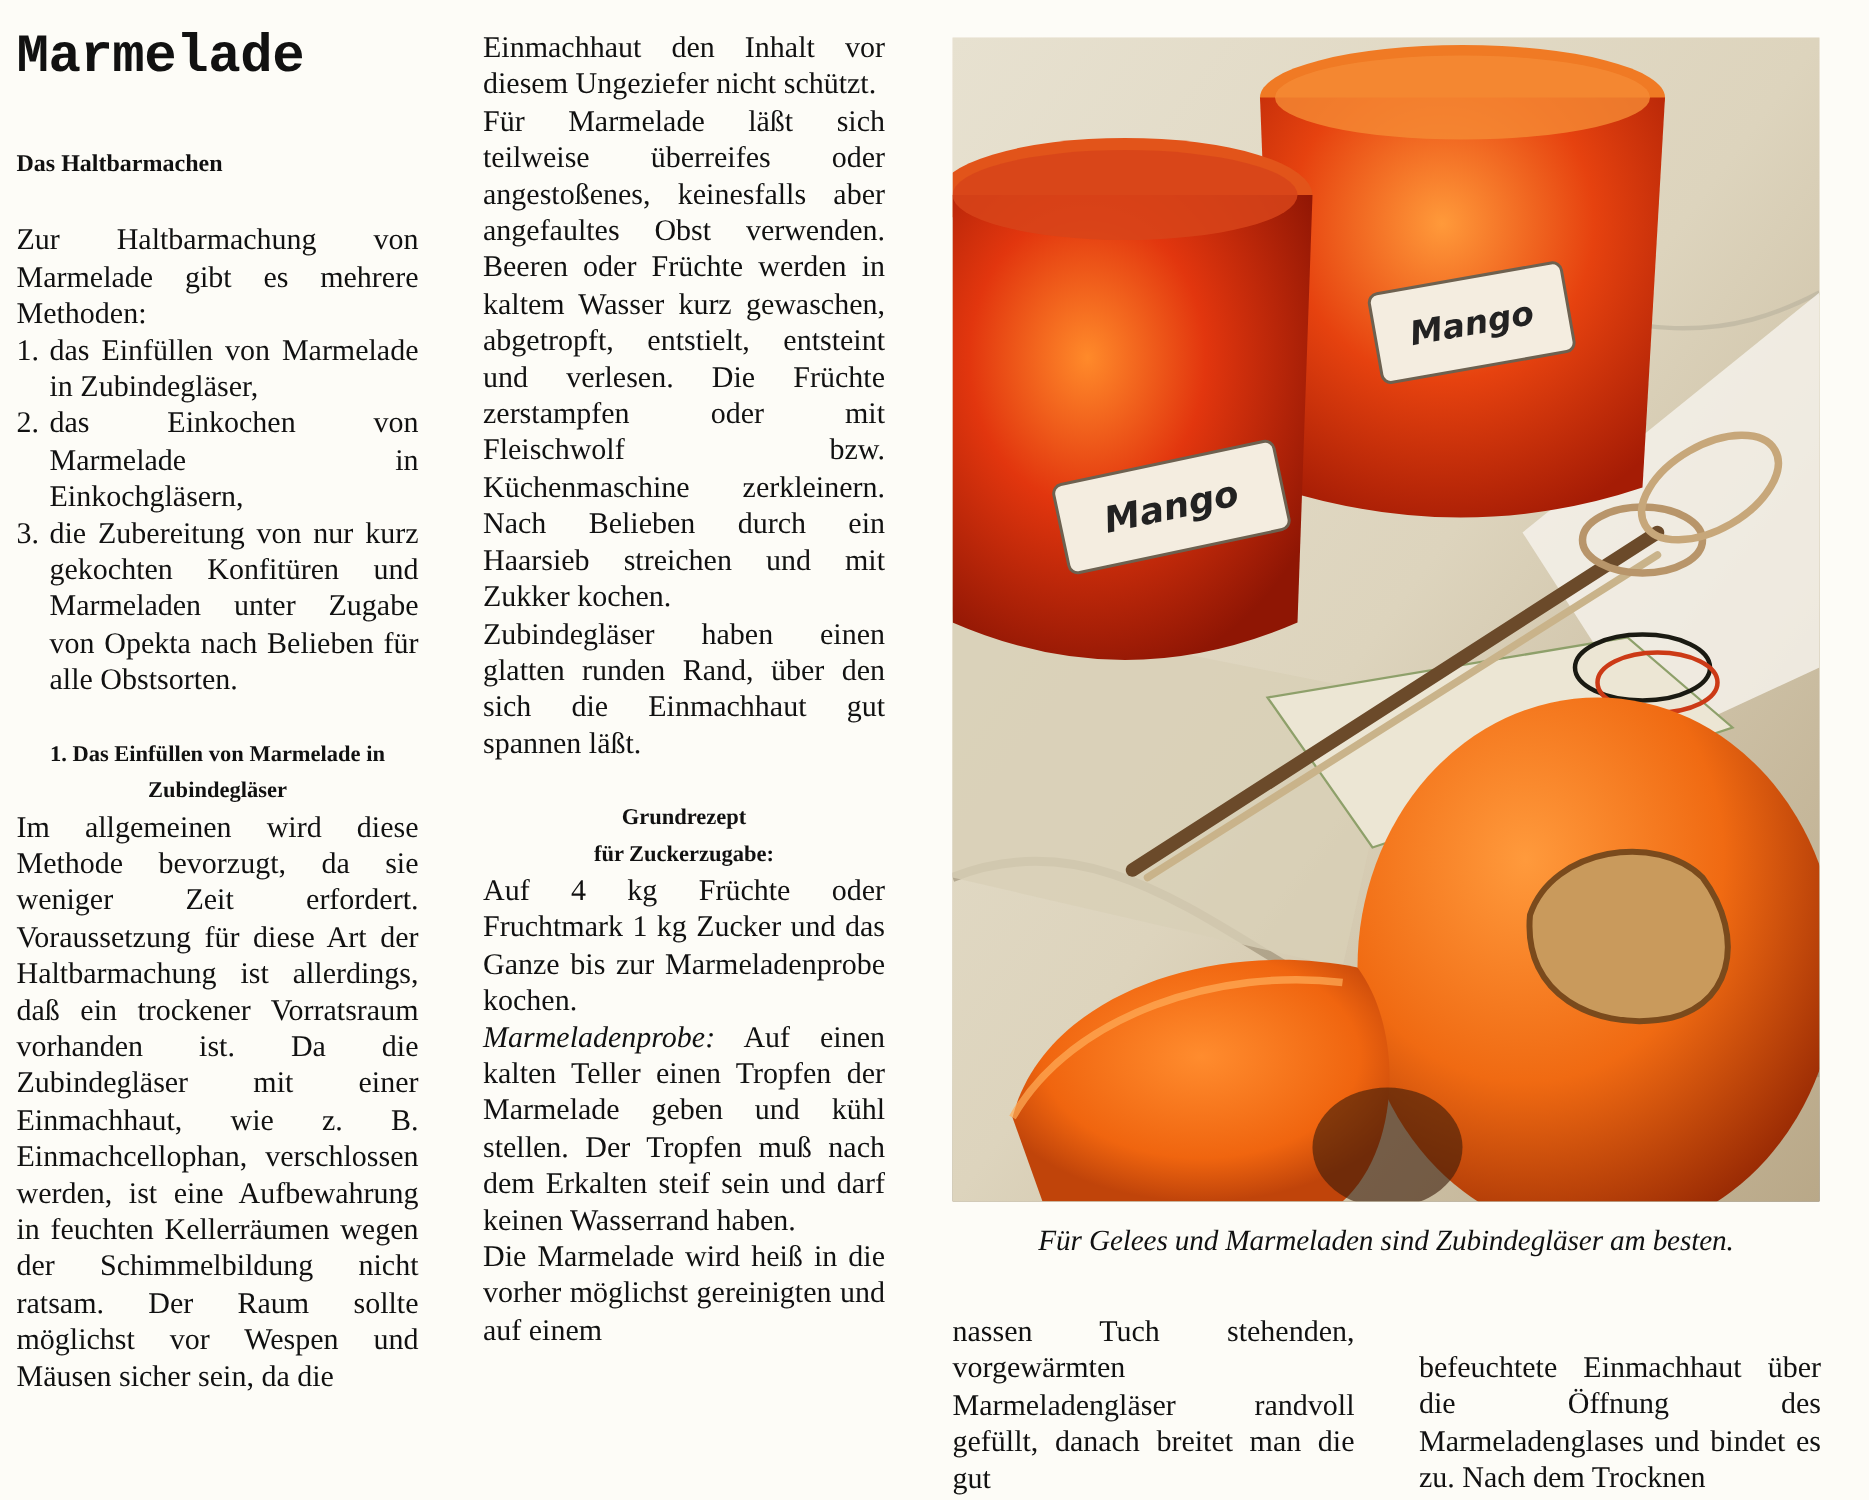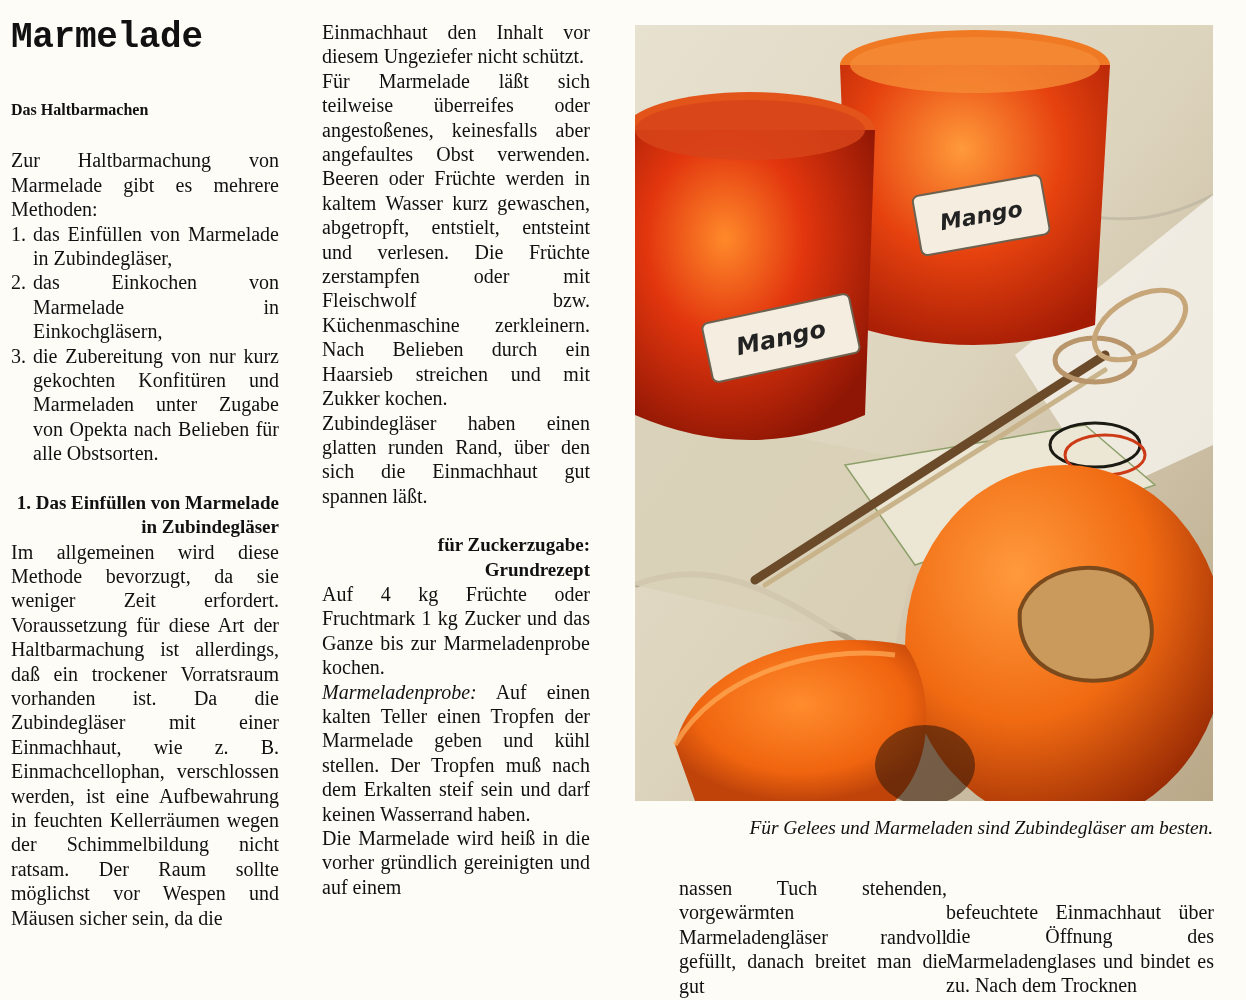--- a/index.html
+++ b/index.html
@@ -17,42 +17,42 @@
   }
   .col {
     position: absolute;
     font-size: 20px;
     line-height: 24.4px;
     text-align: justify;
   }
   .col p { margin: 0; font-family: Liberation Serif, serif; }
   #col1 { left: 11px; top: 14px; width: 268px; }
   #col2 { left: 322px; top: 20px; width: 268px; }
-  #col3 { left: 635px; top: 876px; width: 268px; margin-left: 44px; }
+  #col3 { left: 635px; top: 876px; width: 268px; }
   #col4 { left: 946px; top: 900px; width: 268px; }
 
   .page-title {
     font-size: 36px;
     line-height: 48px;
     font-weight: bold;
     margin: 0 0 36px 0;
     letter-spacing: -0.3px;
     font-family: Liberation Mono, monospace;
   }
   .sub-heading {
     font-weight: bold;
     font-size: 16px;
     line-height: 24.4px;
     margin: 0 0 26px 0;
   }
   .sec-heading {
     font-weight: bold;
-    font-size: 19px;
+    font-size: 15px;
     line-height: 24.4px;
-    text-align: right;
+    text-align: center;
   }
   .intro { margin-bottom: 0; }
   ol.methods {
     list-style: none;
     margin: 0 0 25px 0;
     padding: 0;
   }
   ol.methods li {
     position: relative;
     padding-left: 22px;
@@ -78,21 +78,21 @@
   }
   #photo svg { display: block; }
   #caption {
     position: absolute;
     left: 635px;
     top: 816px;
     width: 578px;
     font-size: 19.5px;
     line-height: 24px;
     font-style: italic;
-    text-align: right;
+    text-align: center;
     letter-spacing: -0.1px;
   }
 </style>
 </head>
 <body>
 
 <div id="col1" class="col">
   <h1 class="page-title">Marmelade</h1>
   <h2 class="sub-heading">Das Haltbarmachen</h2>
   <p class="intro">Zur Haltbarmachung von Marmelade gibt es mehrere Methoden:</p>
@@ -113,29 +113,29 @@
   <div class="sec-heading">1. Das Einfüllen von Marmelade in Zubindegläser</div>
   <p>Im allgemeinen wird diese Methode bevorzugt, da sie weniger Zeit erfordert. Voraussetzung für diese Art der Haltbarmachung ist allerdings, daß ein trockener Vorratsraum vorhanden ist. Da die Zubindegläser mit einer Einmachhaut, wie z. B. Einmachcellophan, verschlossen werden, ist eine Aufbewahrung in feuchten Kellerräumen wegen der Schimmelbildung nicht ratsam. Der Raum sollte möglichst vor Wespen und Mäusen sicher sein, da die</p>
 </div>
 
 <div id="col2" class="col">
   <p>Einmachhaut den Inhalt vor diesem Ungeziefer nicht schützt.</p>
   <p>Für Marmelade läßt sich teilweise überreifes oder angestoßenes, keinesfalls aber angefaultes Obst verwenden. Beeren oder Früchte werden in kaltem Wasser kurz gewaschen, abgetropft, entstielt, entsteint und verlesen. Die Früchte zerstampfen oder mit Fleischwolf bzw. Küchenmaschine zerkleinern. Nach Belieben durch ein Haarsieb streichen und mit Zukker kochen.</p>
   <p>Zubindegläser haben einen glatten runden Rand, über den sich die Einmachhaut gut spannen läßt.</p>
   <div class="gap"></div>
   <div class="sec-heading">
+    <div>Grundrezept</div>
     <div>für Zuckerzugabe:</div>
-    <div>Grundrezept</div>
   </div>
   <p>Auf 4 kg Früchte oder Fruchtmark 1 kg Zucker und das Ganze bis zur Marmeladenprobe kochen.</p>
   <p>
     <em class="term">Marmeladenprobe:</em>
     <span>Auf einen kalten Teller einen Tropfen der Marmelade geben und kühl stellen. Der Tropfen muß nach dem Erkalten steif sein und darf keinen Wasserrand haben.</span>
   </p>
-  <p>Die Marmelade wird heiß in die vorher gründlich gereinigten und auf einem</p>
+  <p>Die Marmelade wird heiß in die vorher möglichst gereinigten und auf einem</p>
 </div>
 
 <div id="photo">
   <svg width="578" height="776" viewBox="0 0 578 776">
     <defs>
       <radialGradient id="jamGrad" cx="40%" cy="35%" r="70%">
         <stop offset="0%" stop-color="#ff8a2a"></stop>
         <stop offset="45%" stop-color="#e2360e"></stop>
         <stop offset="100%" stop-color="#8f1604"></stop>
       </radialGradient>

